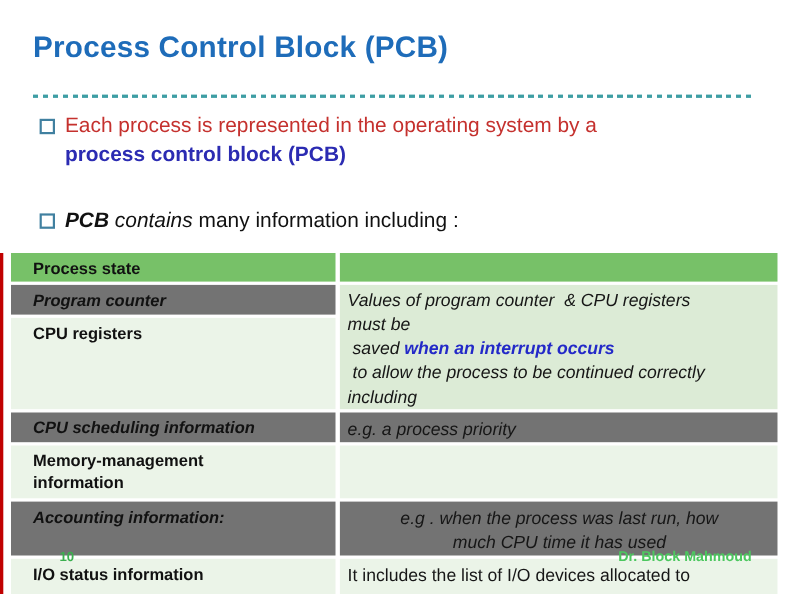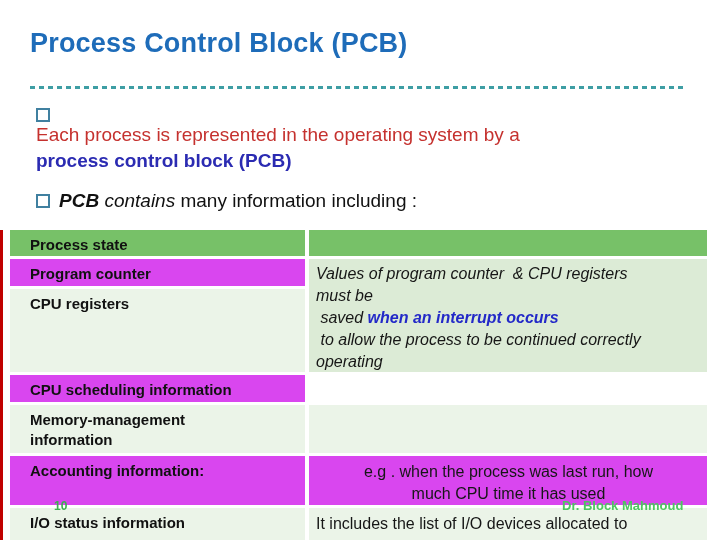--- a/index.html
+++ b/index.html
@@ -21,37 +21,37 @@
     position:absolute;left:30px;top:86px;width:656px;height:3px;
     background:repeating-linear-gradient(to right,#3e9ea4 0 5px,transparent 5px 9px);
   }
 
   .bullet{position:absolute;left:36px;display:flex;align-items:flex-start;}
   .bullet .sq{
     width:10px;height:10px;border:2px solid #4080a0;background:#fff;
     margin-top:6px;margin-right:9px;flex:0 0 auto;
   }
   .btext{font-size:19px;line-height:26px;color:#111;}
-  .b1{top:102px;width:660px;flex-direction:column;}
+  .b1{top:102px;width:660px;}
   .b2{top:188px;width:660px;}
   .red-line{color:#c5312e;}
   .navy-line{color:#2b2bb2;font-weight:bold;}
   .bi{font-weight:bold;font-style:italic;}
   .it{font-style:italic;}
 
   
   .pcb-table{
     position:absolute;left:10px;top:230px;width:697px;height:310px;overflow:hidden;
     display:grid;grid-template-columns:295px 398px;
     grid-template-rows:26px 27px 83px 27px 48px 49px 40px;
     column-gap:4px;row-gap:3px;
   }
   .cell{box-sizing:border-box;overflow:hidden;}
   .hdr{background:#77c168;}
-  .bandA{background:#d946ef;}
+  .bandA{background:#737373;font-style:italic;}
   .bandB{background:#ebf4e8;}
   .merged{background:#dcebd6;}
   .lbl{
     font-size:15px;font-weight:bold;color:#111;
     padding:5px 8px 0 20px;line-height:20px;
   }
   .val{
     font-size:16px;color:#161616;padding:5px 6px 0 7px;line-height:22px;
   }
   .preline{white-space:pre-line;}
@@ -98,26 +98,27 @@
     <div class="cell hdr lbl" style="grid-row:1;grid-column:1;">Process state</div>
     <div class="cell hdr" style="grid-row:1;grid-column:2;"></div>
 
     <div class="cell bandA lbl" style="grid-row:2;grid-column:1;">Program counter</div>
 
     <div class="cell merged" style="grid-row:2 / span 2;grid-column:2;">
       <div class="mline prewrap">Values of program counter  &amp; CPU registers</div>
       <div class="mline prewrap">must be</div>
       <div class="mline prewrap"><span> saved </span><span class="mblue">when an interrupt occurs</span></div>
       <div class="mline prewrap"> to allow the process to be continued correctly</div>
-      <div class="mline prewrap">operating</div>
+      <div class="mline prewrap">including</div>
     </div>
 
     <div class="cell bandB lbl" style="grid-row:3;grid-column:1;">CPU registers</div>
 
     <div class="cell bandA lbl" style="grid-row:4;grid-column:1;">CPU scheduling information</div>
+    <div class="cell bandA val" style="grid-row:4;grid-column:2;">e.g. a process priority</div>
 
     <div class="cell bandB lbl preline" style="grid-row:5;grid-column:1;">Memory-management
 information</div>
     <div class="cell bandB" style="grid-row:5;grid-column:2;"></div>
 
     <div class="cell bandA lbl" style="grid-row:6;grid-column:1;">Accounting information:</div>
     <div class="cell bandA val" style="grid-row:6;grid-column:2;text-align:center;">
       <div>e.g . when the process was last run, how</div>
       <div>much CPU time it has used</div>
     </div>

